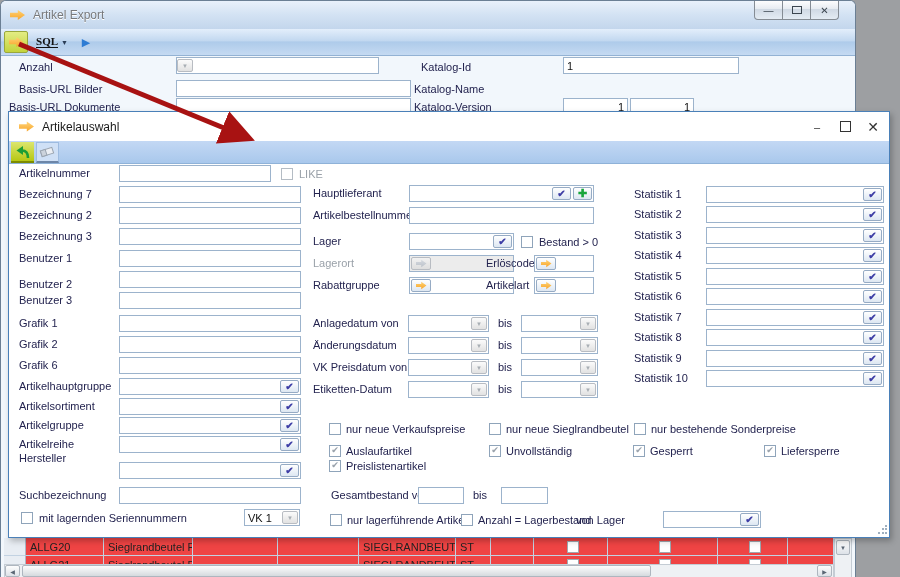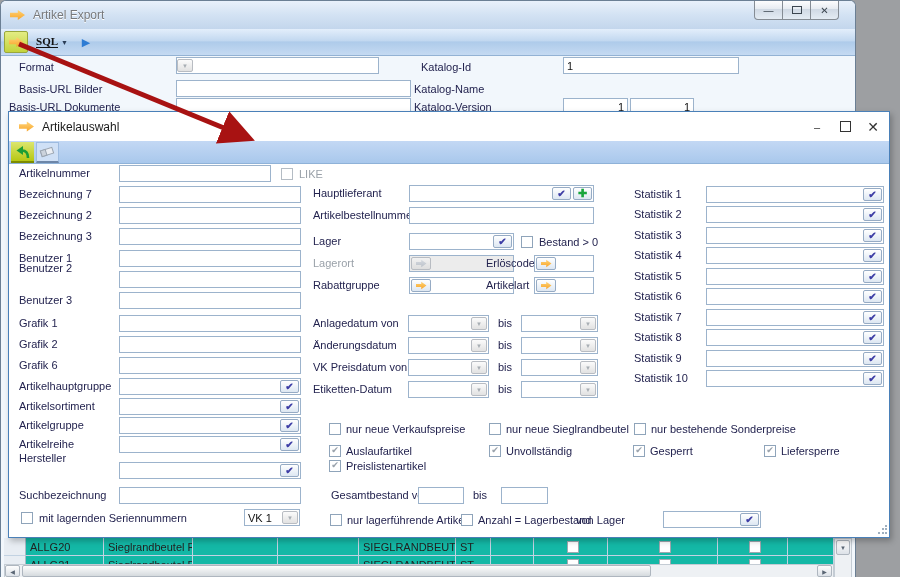--- a/index.html
+++ b/index.html
@@ -50,21 +50,21 @@
   .oarr-btn.dis{background:linear-gradient(#f2f2f2,#dedede);border-color:#b8bcc2}
   .dd-btn{width:16px;height:13px;margin-right:1px;background:linear-gradient(#fbfbfb,#e2e2e2);
           border:1px solid #b8bcc2;border-radius:2px;color:#a8aeb4;font-size:6px;
           display:flex;align-items:center;justify-content:center;flex:none;box-sizing:border-box}
   .cb{position:absolute;width:12px;height:12px;border:1px solid #8fa4ba;background:#fff;
       box-sizing:border-box;font-size:9px;line-height:9px;text-align:center;color:#98a1ab}
   .cb.checked::after{content:"✔"}
   .cb.dis{border-color:#b4bcc4}
   
   .tcell{position:absolute;height:18px;border-right:1px solid #c2d2e2;border-bottom:1px solid #c2d2e2;
-         background:#14b8a6;box-sizing:border-box;display:flex;align-items:center;padding-left:4px;
+         background:#ef4444;box-sizing:border-box;display:flex;align-items:center;padding-left:4px;
          color:#222;overflow:hidden;white-space:nowrap}
   .tcell.hdr{background:#e8edf3;border-right:1px solid #aab8c6}
   .tcb{width:12px;height:12px;border:1px solid #a0a8b0;background:#fff;margin:auto;box-sizing:border-box}
   .sb-track{position:absolute;background:#eef1f4;border:1px solid #c4ccd4;box-sizing:border-box}
   .sb-btn{position:absolute;background:linear-gradient(#fdfdfd,#dde2e8);border:1px solid #aeb6bf;
           border-radius:2px;box-sizing:border-box;display:flex;align-items:center;justify-content:center;
           color:#5a6674;font-size:6px}
   .sb-thumb{position:absolute;background:linear-gradient(#fdfdfd,#d5dade);border:1px solid #aeb6bf;
             border-radius:2px;box-sizing:border-box}
   
@@ -113,21 +113,21 @@
     </div>
     <div class="tb-btn" style="left:30px;width:42px">
       <span class="sql-text">SQL</span>
       <span class="caret">▼</span>
     </div>
     <div class="tb-btn" style="left:74px;width:22px">
       <span class="play">▶</span>
     </div>
   </div>
 
-  <span class="lbl" style="left:18px;top:60px">Format</span>
+  <span class="lbl" style="left:18px;top:60px">Anzahl</span>
   <div class="inp" style="left:175px;top:56px;width:203px">
     <span class="dd-btn">▼</span>
   </div>
   <span class="lbl" style="left:420px;top:60px">Katalog-Id</span>
   <div class="inp" style="left:562px;top:56px;width:176px">
     <input value="1" style="">
   </div>
 
   <span class="lbl" style="left:18px;top:82px">Basis-URL Bilder</span>
   <div class="inp" style="left:175px;top:79px;width:235px">
@@ -241,21 +241,21 @@
     </div>
   <span class="lbl" style="left:10px;top:118px">Bezeichnung 3</span>
   <div class="inp" style="left:110px;top:116px;width:182px">
       <input style="">
     </div>
 
   <span class="lbl" style="left:10px;top:140px">Benutzer 1</span>
   <div class="inp" style="left:110px;top:138px;width:182px">
       <input style="">
     </div>
-  <span class="lbl" style="left:10px;top:150px">Benutzer 2</span>
+  <span class="lbl" style="left:10px;top:166px">Benutzer 2</span>
   <div class="inp" style="left:110px;top:159px;width:182px">
       <input style="">
     </div>
   <span class="lbl" style="left:10px;top:182px">Benutzer 3</span>
   <div class="inp" style="left:110px;top:180px;width:182px">
       <input style="">
     </div>
 
   <span class="lbl" style="left:10px;top:205px">Grafik 1</span>
   <div class="inp" style="left:110px;top:203px;width:182px">

